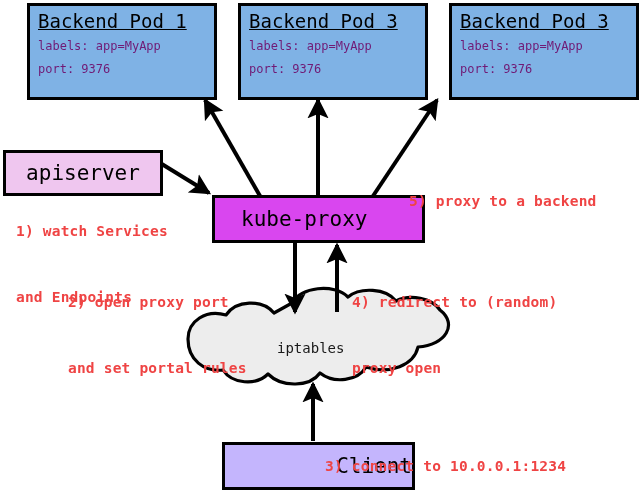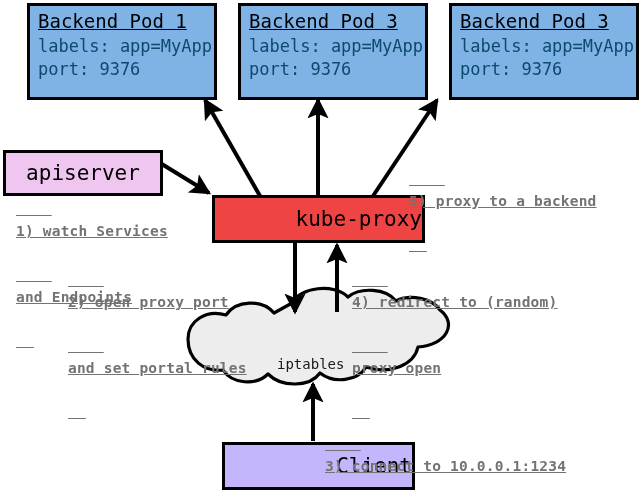--- a/index.html
+++ b/index.html
@@ -40,40 +40,41 @@
   }
   .pod-title {
     font-size: 19px;
     line-height: 27px;
     color: #000000;
     letter-spacing: 0px;
     white-space: nowrap;
     text-decoration: underline;
   }
   .pod-line {
-    font-size: 17px;
+    font-size: 12px;
     line-height: 23px;
-    color: #0c4a6e;
+    color: #701a75;
     white-space: nowrap;
   }
   .apiserver {
     background: #efc6ef;
     align-items: center;
     justify-content: center;
   }
   .apiserver-label {
     font-size: 21px;
     line-height: 24px;
     color: #000000;
     white-space: nowrap;
   }
   .kubeproxy {
-    background: #ef4444;
-    align-items: flex-end;
-    justify-content: center;
+    background: #d946ef;
+    align-items: flex-start;
+    justify-content: center;
+    padding-left: 26px;
   }
   .kubeproxy-label {
     font-size: 21px;
     line-height: 24px;
     color: #000000;
     white-space: nowrap;
   }
   .client {
     background: #c4b5fd;
     align-items: flex-end;
@@ -86,32 +87,30 @@
     color: #000000;
     white-space: nowrap;
   }
   .cloud-label {
     position: absolute;
     z-index: 3;
     font-size: 14px;
     line-height: 16px;
     color: #1a1a1a;
     white-space: nowrap;
-    margin-top: 16px;
   }
   .step {
     position: absolute;
     z-index: 4;
     font-size: 14.5px;
     line-height: 22px;
     font-weight: bold;
-    color: #737373;
+    color: #ef4444;
     white-space: pre;
     letter-spacing: 0.2px;
-    text-decoration: underline;
   }
 </style>
 </head>
 <body>
 
 <div id="stage">
 
   <svg id="edges" viewBox="0 0 640 494" width="640" height="494" xmlns="http://www.w3.org/2000/svg">
     <defs>
       <marker id="arrowhead" markerWidth="6" markerHeight="6" refX="4.6" refY="3" orient="auto" markerUnits="strokeWidth">

